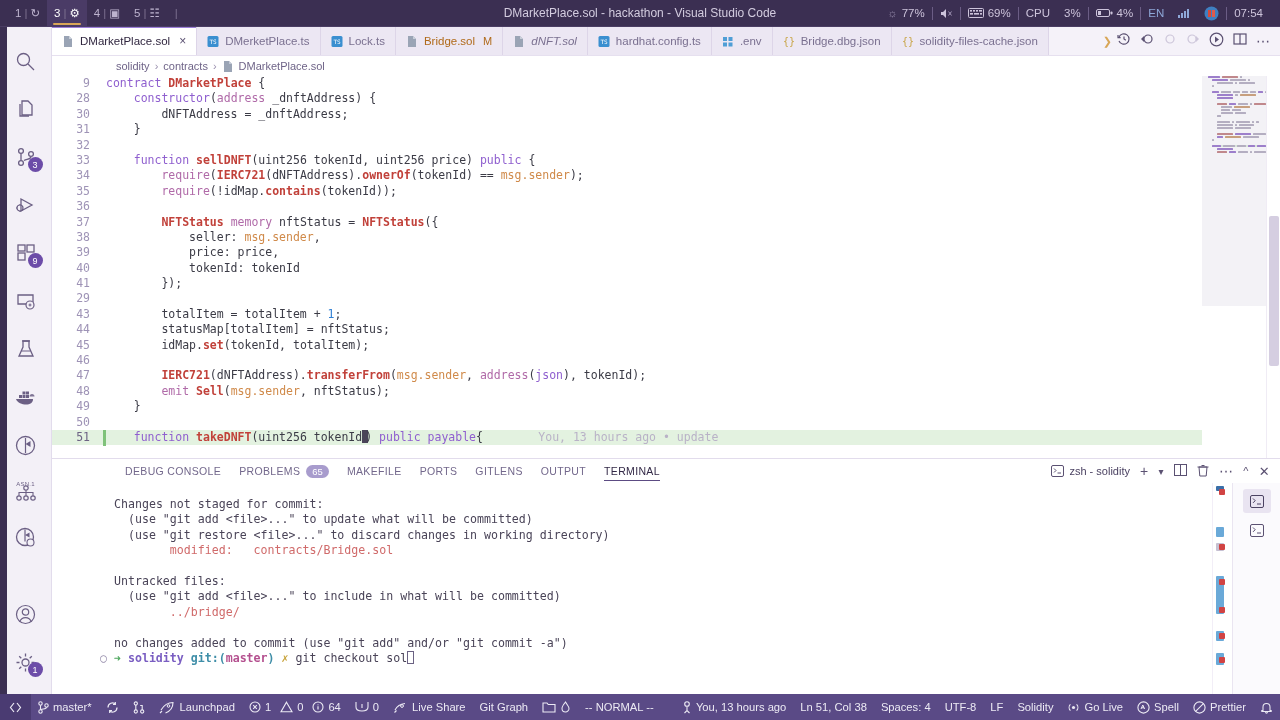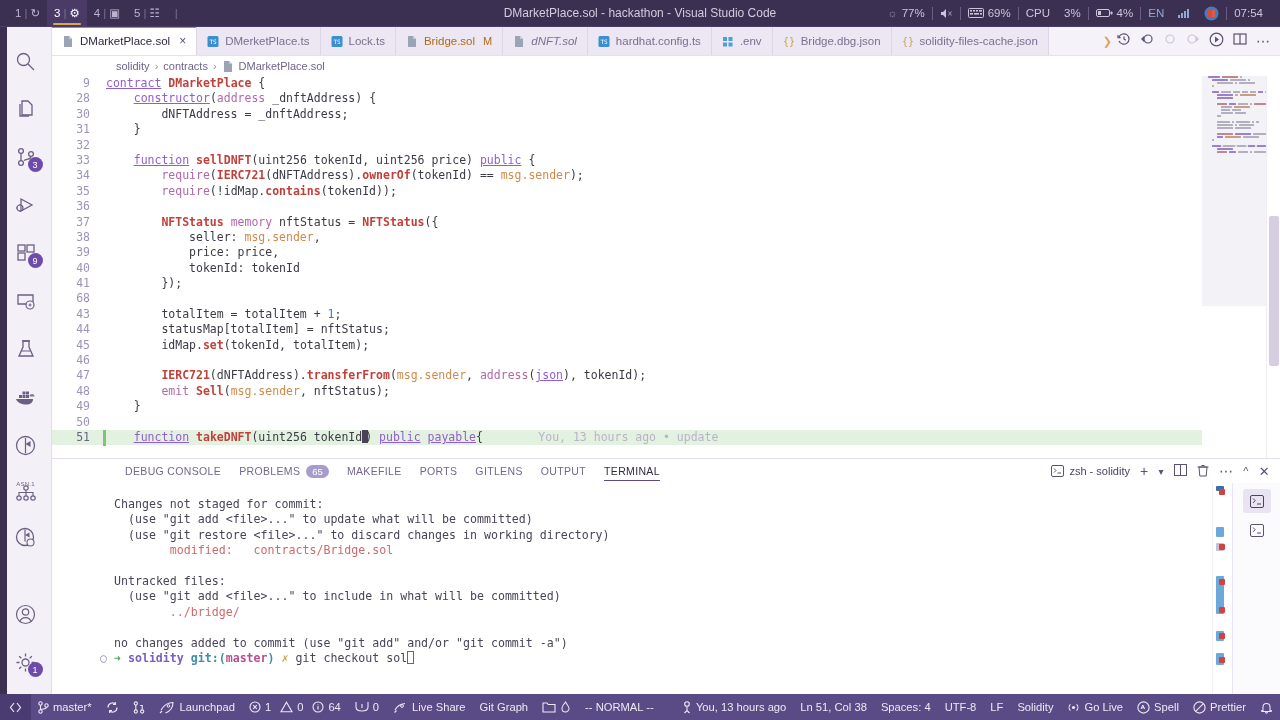--- a/index.html
+++ b/index.html
@@ -115,21 +115,21 @@
     color:#3b3b46;
   }
   .cl{ display:flex; height:15.4px; align-items:center; white-space:pre; }
   .cl.hl{ background:#e3f2e0; }
   .gut{
     width:50px; flex:none; text-align:right; padding-right:12px;
     color:#9e93b6; font-size:11.5px;
   }
   .cl.hl .gut{ color:#6d6384; }
   .ctext{ flex:1; padding-left:4px; position:relative; }
-  .kw{ color:#8f5fcf;text-decoration:underline; }
+  .kw{ color:#8f5fcf; }
   .kw2{ color:#b06aa8; }
   .fn{ color:#c1413a; font-weight:bold; }
   .type{ color:#c1413a; font-weight:bold; }
   .mem{ color:#d08a4a; }
   .num{ color:#2f7fd4; }
   .blame{ color:#b9b2c7; font-style:normal; }
   .cursor{
     display:inline-block; width:6px; height:13px; background:#4a4358;
     vertical-align:-2px; margin:0 -3px 0 0;
   }
@@ -560,21 +560,21 @@
             <div class="cl"><span class="gut">32</span><span class="ctext"></span></div>
             <div class="cl"><span class="gut">33</span><span class="ctext">    <span class="kw">function</span> <span class="fn">sellDNFT</span>(uint256 tokenId, uint256 price) <span class="kw">public</span> {</span></div>
             <div class="cl"><span class="gut">34</span><span class="ctext">        <span class="kw2">require</span>(<span class="type">IERC721</span>(dNFTAddress).<span class="fn">ownerOf</span>(tokenId) == <span class="mem">msg.sender</span>);</span></div>
             <div class="cl"><span class="gut">35</span><span class="ctext">        <span class="kw2">require</span>(!idMap.<span class="fn">contains</span>(tokenId));</span></div>
             <div class="cl"><span class="gut">36</span><span class="ctext"></span></div>
             <div class="cl"><span class="gut">37</span><span class="ctext">        <span class="type">NFTStatus</span> <span class="kw2">memory</span> nftStatus = <span class="type">NFTStatus</span>({</span></div>
             <div class="cl"><span class="gut">38</span><span class="ctext">            seller: <span class="mem">msg.sender</span>,</span></div>
             <div class="cl"><span class="gut">39</span><span class="ctext">            price: price,</span></div>
             <div class="cl"><span class="gut">40</span><span class="ctext">            tokenId: tokenId</span></div>
             <div class="cl"><span class="gut">41</span><span class="ctext">        });</span></div>
-            <div class="cl"><span class="gut">68</span><span class="ctext"></span></div>
+            <div class="cl"><span class="gut">29</span><span class="ctext"></span></div>
             <div class="cl"><span class="gut">43</span><span class="ctext">        totalItem = totalItem + <span class="num">1</span>;</span></div>
             <div class="cl"><span class="gut">44</span><span class="ctext">        statusMap[totalItem] = nftStatus;</span></div>
             <div class="cl"><span class="gut">45</span><span class="ctext">        idMap.<span class="fn">set</span>(tokenId, totalItem);</span></div>
             <div class="cl"><span class="gut">46</span><span class="ctext"></span></div>
             <div class="cl"><span class="gut">47</span><span class="ctext">        <span class="type">IERC721</span>(dNFTAddress).<span class="fn">transferFrom</span>(<span class="mem">msg.sender</span>, <span class="kw2">address</span>(<span class="kw">json</span>), tokenId);</span></div>
             <div class="cl"><span class="gut">48</span><span class="ctext">        <span class="kw2">emit</span> <span class="fn">Sell</span>(<span class="mem">msg.sender</span>, nftStatus);</span></div>
             <div class="cl"><span class="gut">49</span><span class="ctext">    }</span></div>
             <div class="cl"><span class="gut">50</span><span class="ctext"></span></div>
             <div class="cl hl"><span class="gut">51</span><span class="ctext">    <span class="kw">function</span> <span class="fn">takeDNFT</span>(uint256 tokenId<span class="cursor"></span>) <span class="kw">public</span> <span class="kw">payable</span>{        <span class="blame">You, 13 hours ago • update</span></span></div>
           </div>

